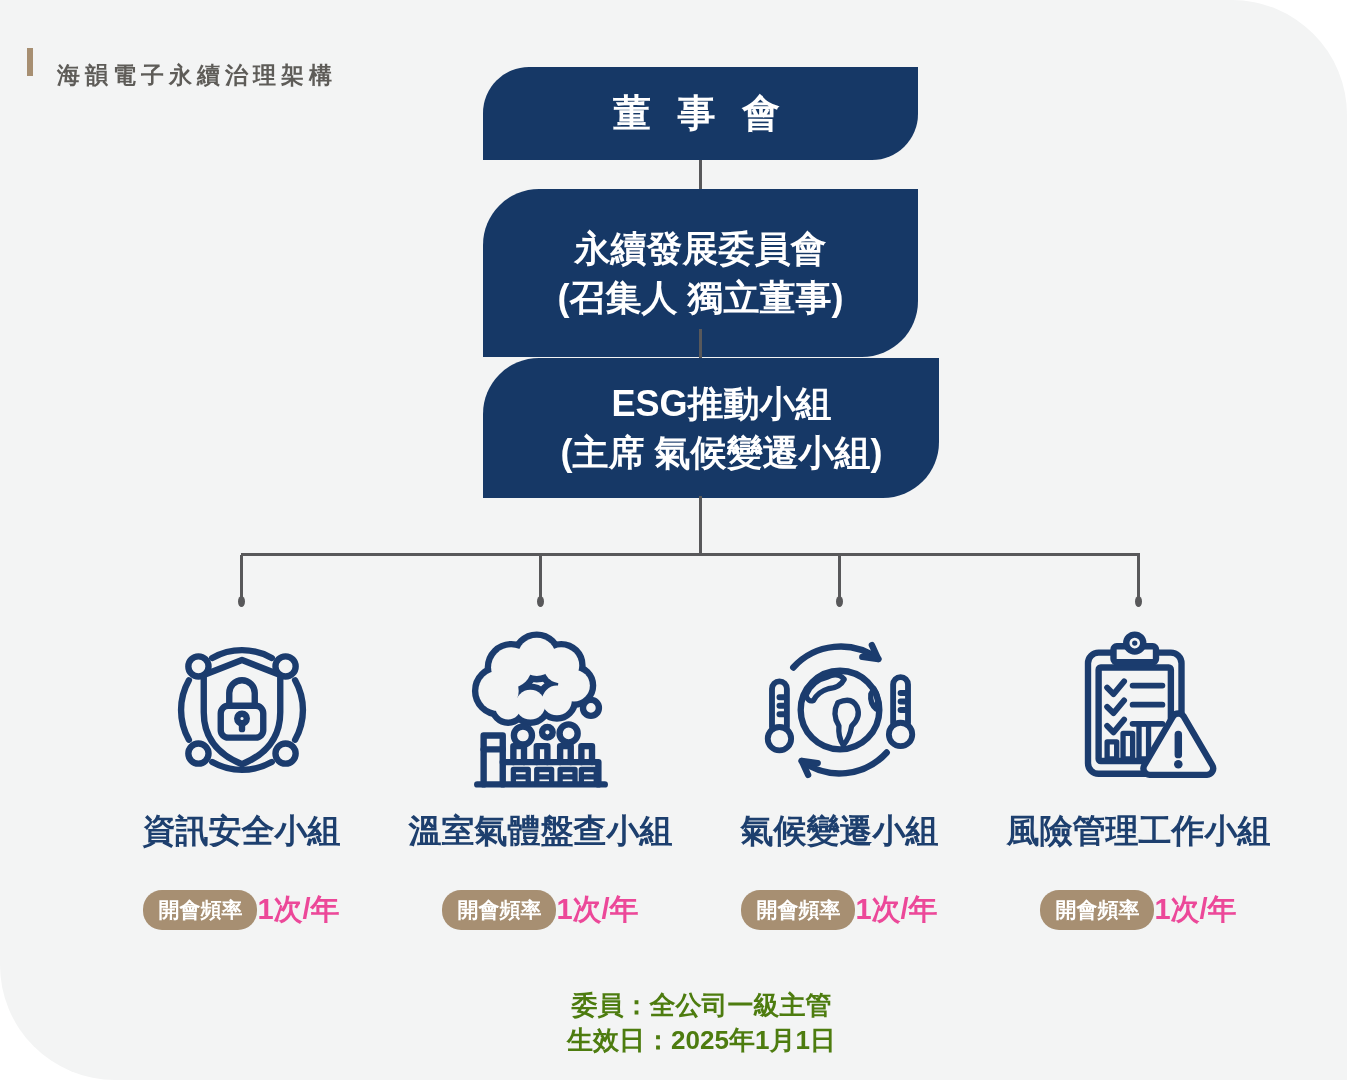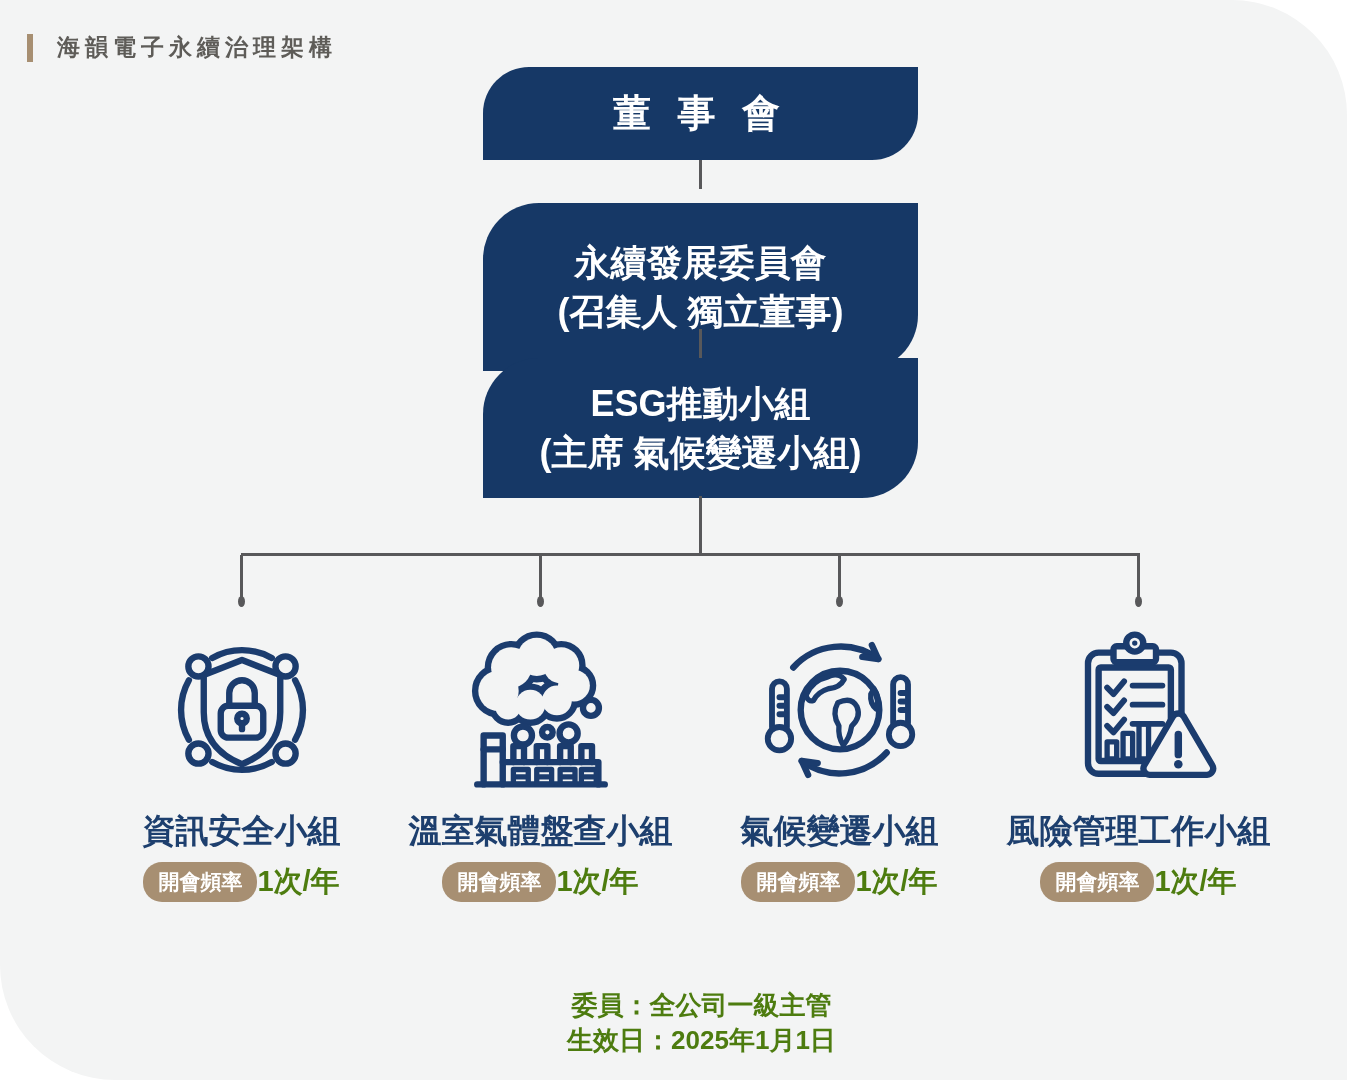--- a/index.html
+++ b/index.html
@@ -8,50 +8,50 @@
     font-family:"Liberation Sans","DejaVu Sans",sans-serif;
     background:#ffffff;
   }
   .panel{
     position:absolute;inset:0;background:#f3f4f4;
     border-radius:0 115px 0 115px;
   }
   
   .title-row{position:absolute;left:27px;top:32px;display:flex;align-items:center;gap:24px;}
   .title-bar{width:6px;height:28px;background:#a78f72;}
-  .title-text{font-size:23px;font-weight:700;color:#5e5c58;letter-spacing:5px;white-space:nowrap;}
+  .title-text{font-size:23px;font-weight:700;color:#5e5c58;letter-spacing:5px;white-space:nowrap;margin-top:28px;}
   
   .node{
     position:absolute;left:483px;width:435px;background:#163866;color:#ffffff;
     display:flex;flex-direction:column;justify-content:center;align-items:center;
     text-align:left;
   }
   .node-1{top:67px;height:93px;border-radius:46px 0 46px 0;}
   .node-1 .node-line{font-size:38px;font-weight:700;letter-spacing:8px;}
-  .node-2{top:189px;height:168px;border-radius:56px 0 56px 0;margin-top:14px;}
-  .node-3{top:358px;height:140px;border-radius:56px 0 56px 0;}
+  .node-2{top:189px;height:168px;border-radius:56px 0 56px 0;}
+  .node-3{top:358px;height:140px;border-radius:56px 0 56px 0;padding-left:21px;}
   .node-2 .node-line,.node-3 .node-line{font-size:36px;font-weight:700;line-height:49px;white-space:nowrap;}
   
   .vline{position:absolute;left:699px;width:3px;background:#58585a;}
   .v1{top:160px;height:29px;}
   .v2{top:329px;height:29px;}
   .v3{top:496px;height:58px;}
   .hline{position:absolute;top:553px;left:241px;width:899px;height:3px;background:#58585a;}
   
   .branches{position:absolute;top:555px;left:92px;width:1196px;display:flex;}
   .branch{width:299px;display:flex;flex-direction:column;align-items:center;}
   .drop{width:3px;height:42px;background:#58585a;}
   .dot{width:7px;height:11px;border-radius:50%;background:#58585a;margin-top:-1px;}
   .team-icon{width:170px;height:170px;margin-top:18px;}
   .team-icon svg{width:100%;height:100%;display:block;}
   .team-name{margin-top:14px;font-size:33px;font-weight:700;color:#1d3f6e;white-space:nowrap;}
-  .freq-row{margin-top:8px;display:flex;align-items:center;}
+  .freq-row{margin-top:36px;display:flex;align-items:center;}
   .freq-pill{background:#a78f72;color:#ffffff;font-size:21px;font-weight:700;
     padding:6px 15px;border-radius:19px;white-space:nowrap;}
-  .freq-value{font-size:29px;font-weight:600;color:#4d7c0f;white-space:nowrap;}
+  .freq-value{font-size:29px;font-weight:600;color:#ec4899;white-space:nowrap;}
   
   .footer{position:absolute;top:988px;left:56px;right:0;text-align:center;color:#4d7c0f;}
   .footer-line{font-size:26px;font-weight:700;}
   .footer-line + .footer-line{}
 </style>
 </head>
 <body>
 
 <div class="page">
   <div class="panel"></div>

